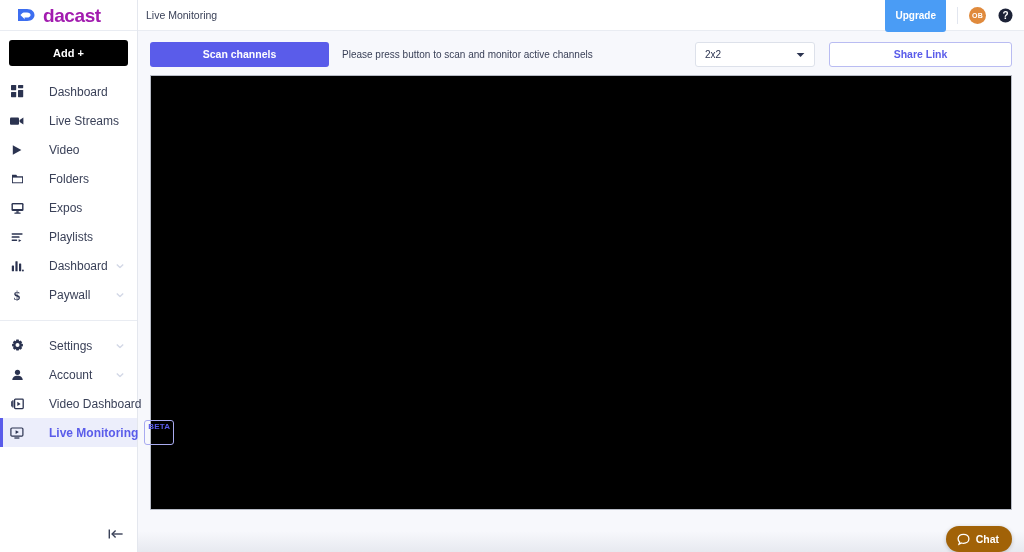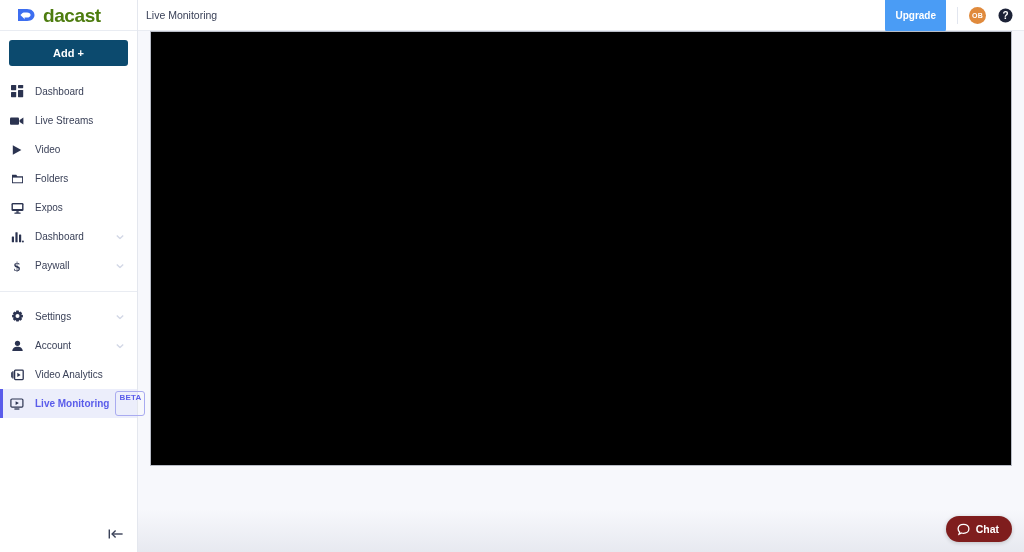--- a/index.html
+++ b/index.html
@@ -37,31 +37,31 @@
     align-items: center;
     padding-left: 16px;
     gap: 7px;
     border-bottom: 1px solid #e9ecf2;
     height: 31px;
   }
   .logo-mark { width: 20px; height: 20px; display: block; flex: 0 0 20px; }
   .logo-text {
     font-size: 19px;
     font-weight: bold;
-    color: #4d7c0f;
+    color: #a21caf;
     letter-spacing: -0.4px;
     line-height: 1;
   }
 
   .add-wrap { padding: 9px 9px 0 9px; }
   .add-btn {
     display: block;
     width: 100%;
     height: 26px;
-    background: #0c4a6e;
+    background: #000000;
     border: none;
     border-radius: 3px;
     color: #ffffff;
     font-size: 11px;
     font-weight: bold;
     font-family: "Liberation Sans", sans-serif;
     cursor: pointer;
     line-height: 26px;
     text-align: center;
   }
@@ -87,22 +87,22 @@
     width: 18px;
     height: 18px;
     flex: 0 0 18px;
     display: flex;
     align-items: center;
     justify-content: center;
     color: #2b3350;
   }
   .nav-icon svg { display: block; }
   .nav-label {
-    margin-left: 9px;
-    font-size: 10px;
+    margin-left: 23px;
+    font-size: 12px;
     color: #3a4158;
     white-space: nowrap;
     line-height: 1;
   }
   .nav-chevron {
     position: absolute;
     right: 13px;
     top: 50%;
     transform: translateY(-50%);
     color: #d3d8e6;
@@ -314,24 +314,24 @@
 
   .bottom-strip {
     flex: 1 1 auto;
     background: linear-gradient(#f7f8fc, #e7e9f0);
   }
 
   
   .chat-widget {
     position: absolute;
     right: 12px;
-    bottom: 10px;
+    bottom: 0;
     height: 26px;
     padding: 0 13px 0 11px;
-    background: #7f1d1d;
+    background: #a16207;
     border-radius: 13px;
     display: flex;
     align-items: center;
     gap: 6px;
     cursor: pointer;
     box-shadow: 0 1px 4px rgba(0,0,0,0.2);
     margin-top: 6px;
   }
   .chat-widget .chat-label {
     font-size: 10.5px;
@@ -411,20 +411,31 @@
           <svg width="13" height="12" viewBox="0 0 13 12" fill="#2b3350">
             <rect x="0.5" y="1" width="12" height="8" rx="1.3"></rect>
             <rect x="1.9" y="2.4" width="9.2" height="4.6" fill="#ffffff"></rect>
             <rect x="5.3" y="9.2" width="2.4" height="1.6"></rect>
             <rect x="3.4" y="10.4" width="6.2" height="1.3" rx="0.5"></rect>
           </svg>
         </span>
         <span class="nav-label">Expos</span>
       </div>
 
+      <div class="nav-item">
+        <span class="nav-icon">
+          <svg width="13" height="12" viewBox="0 0 13 12" fill="#2b3350">
+            <rect x="0.6" y="2.2" width="11" height="1.5" rx="0.6"></rect>
+            <rect x="0.6" y="5.3" width="8" height="1.5" rx="0.6"></rect>
+            <rect x="0.6" y="8.4" width="5.6" height="1.5" rx="0.6"></rect>
+            <path d="M7.6 8.2 L10.4 9.6 L7.6 11 Z"></path>
+          </svg>
+        </span>
+        <span class="nav-label">Playlists</span>
+      </div>
 
       <div class="nav-item">
         <span class="nav-icon">
           <svg width="13" height="12" viewBox="0 0 13 12" fill="#2b3350">
             <rect x="0.8" y="5.4" width="2.2" height="5.8" rx="0.5"></rect>
             <rect x="4.4" y="1.2" width="2.2" height="10" rx="0.5"></rect>
             <rect x="8" y="3.6" width="2.2" height="7.6" rx="0.5"></rect>
             <circle cx="11.9" cy="10.5" r="0.95"></circle>
           </svg>
         </span>
@@ -487,21 +498,21 @@
 
       <div class="nav-item">
         <span class="nav-icon">
           <svg width="13" height="12" viewBox="0 0 13 12" fill="none" stroke="#2b3350" stroke-width="1.3">
             <rect x="3.6" y="1.2" width="8.6" height="9.4" rx="0.8" fill="none"></rect>
             <path d="M6.3 3.7 L9.6 5.9 L6.3 8.1 Z" fill="#2b3350" stroke="none"></path>
             <path d="M1.9 2.3 L1.9 9.6"></path>
             <path d="M0.8 3.3 L0.8 8.6"></path>
           </svg>
         </span>
-        <span class="nav-label">Video Analytics</span>
+        <span class="nav-label">Video Dashboard</span>
       </div>
 
       <div class="nav-item active">
         <span class="nav-icon">
           <svg width="14" height="12" viewBox="0 0 14 12" fill="none" stroke="#2b3350" stroke-width="1.2">
             <rect x="0.9" y="1" width="12" height="8.2" rx="1.1" fill="none"></rect>
             <path d="M5.6 3.3 L8.9 5.1 L5.6 6.9 Z" fill="#2b3350" stroke="none"></path>
             <path d="M4.4 11 L9.4 11" stroke-width="1.3"></path>
           </svg>
         </span>
@@ -533,20 +544,36 @@
         <span class="avatar">OB</span>
         <span class="help-icon">
           <svg width="15" height="15" viewBox="0 0 15 15">
             <circle cx="7.5" cy="7.5" r="7" fill="#1c2237"></circle>
             <text x="7.5" y="11.2" font-family="'Liberation Sans', sans-serif" font-size="10" font-weight="bold" fill="#ffffff" text-anchor="middle">?</text>
           </svg>
         </span>
       </div>
     </header>
 
+    <div class="toolbar">
+      <button class="scan-btn">Scan channels</button>
+      <span class="toolbar-hint">Please press button to scan and monitor active channels</span>
+
+      <div class="toolbar-right">
+        <div class="layout-select">
+          <span class="sel-value">2x2</span>
+          <span class="sel-arrow">
+            <svg width="9" height="6" viewBox="0 0 9 6">
+              <path d="M0.6 0.9 L8.4 0.9 L4.5 5.1 Z" fill="#2b3350"></path>
+            </svg>
+          </span>
+        </div>
+        <button class="share-btn">Share Link</button>
+      </div>
+    </div>
 
     <div class="stage-wrap">
       <div class="video-stage"></div>
     </div>
 
     <div class="bottom-strip"></div>
   </section>
 
   <div class="chat-widget">
     <span class="chat-icon">

